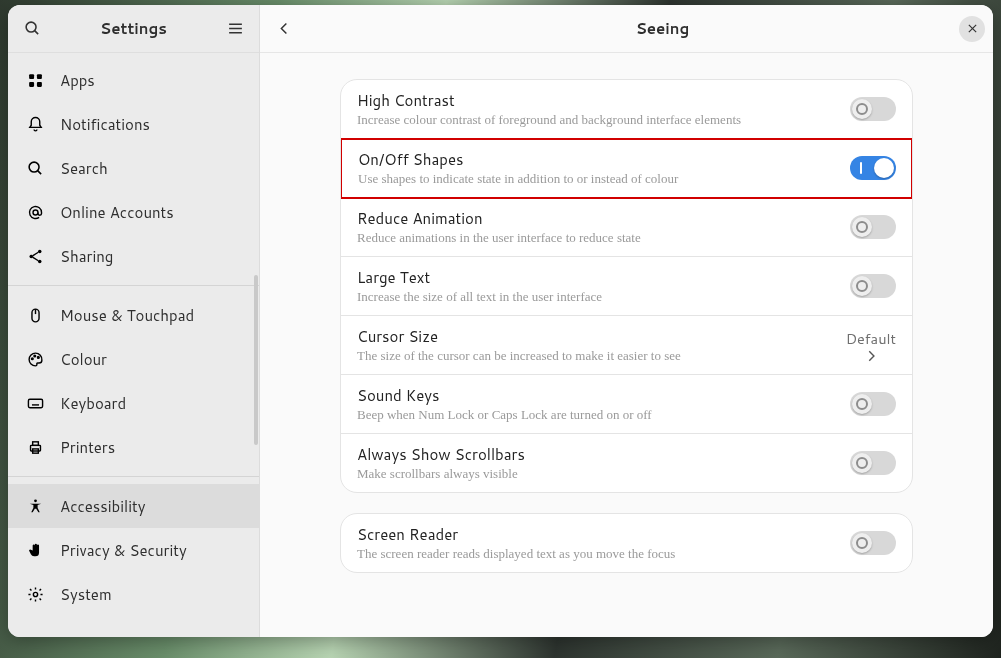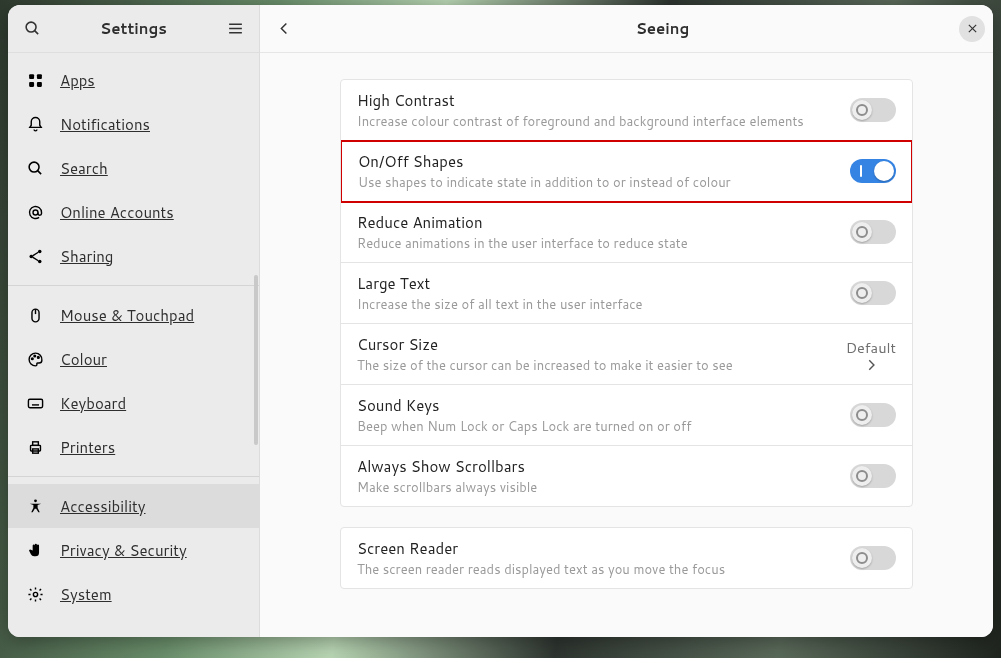--- a/index.html
+++ b/index.html
@@ -52,21 +52,21 @@
     display:flex;
     align-items:center;
     padding:0 8px;
     border-bottom:1px solid #dedede;
   }
   .sb-head .htitle{flex:1;text-align:center;font-weight:700;font-size:15px;}
   .iconbtn{
     width:32px;height:32px;border:none;border-radius:6px;background:transparent;
     display:flex;align-items:center;justify-content:center;cursor:pointer;color:#333;
   }
-  .sb-scroll{flex:1;overflow-y:auto;position:relative;text-decoration:underline;}
+  .sb-scroll{flex:1;overflow-y:auto;position:relative;}
   .sb-section{padding:5px 0;}
   .sb-sep{height:1px;background:#d4d4d4;margin:2px 0;}
   .sb-item{
     display:flex;align-items:center;gap:16px;
     padding:0 18px;height:44px;cursor:pointer;
   }
   .sb-item.selected{background:var(--sidebar-sel);}
   .sb-icon{width:18px;height:18px;display:flex;align-items:center;justify-content:center;color:#000;}
   .sb-label{font-size:15px;}
   
@@ -80,31 +80,31 @@
   .mn-head{justify-content:space-between;border-bottom:1px solid #e6e6e6;}
   .mn-head .htitle{position:absolute;left:50%;transform:translateX(-50%);font-weight:700;font-size:15px;margin-left:36px;}
   .close{
     width:26px;height:26px;border-radius:50%;background:#e1e1e1;display:flex;
     align-items:center;justify-content:center;font-size:13px;color:#333;cursor:pointer;
   }
   .content{
     flex:1;overflow:auto;padding:26px 80px;
   }
   .card{
-    background:var(--card);border:1px solid var(--border);border-radius:4px;
+    background:var(--card);border:1px solid var(--border);border-radius:17px;
     overflow:hidden;
     margin-bottom:20px;
   }
   .row{
     display:flex;align-items:center;justify-content:space-between;
     padding:10px 16px;min-height:54px;border-bottom:1px solid var(--border);
   }
   .row:last-child{border-bottom:none;}
   .row .txt .t{font-size:15px;color:#222;}
-  .row .txt .d{font-size:13px;color:var(--muted);margin-top:1px;}
+  .row .txt .d{font-size:13px;color:var(--muted);margin-top:1px;font-family:Liberation Serif, serif;}
   .row.highlight{outline:2px solid var(--red);outline-offset:-1px;z-index:2;position:relative;padding-left:17px;}
 
   .switch{
     width:46px;height:24px;border-radius:12px;position:relative;cursor:pointer;
   }
   .switch.off{background:var(--switch-off);}
   .switch.on{background:var(--accent);}
   .switch .knob{
     width:20px;height:20px;border-radius:50%;position:absolute;top:2px;
     background:#fff;box-shadow:0 1px 2px rgba(0,0,0,.25);

